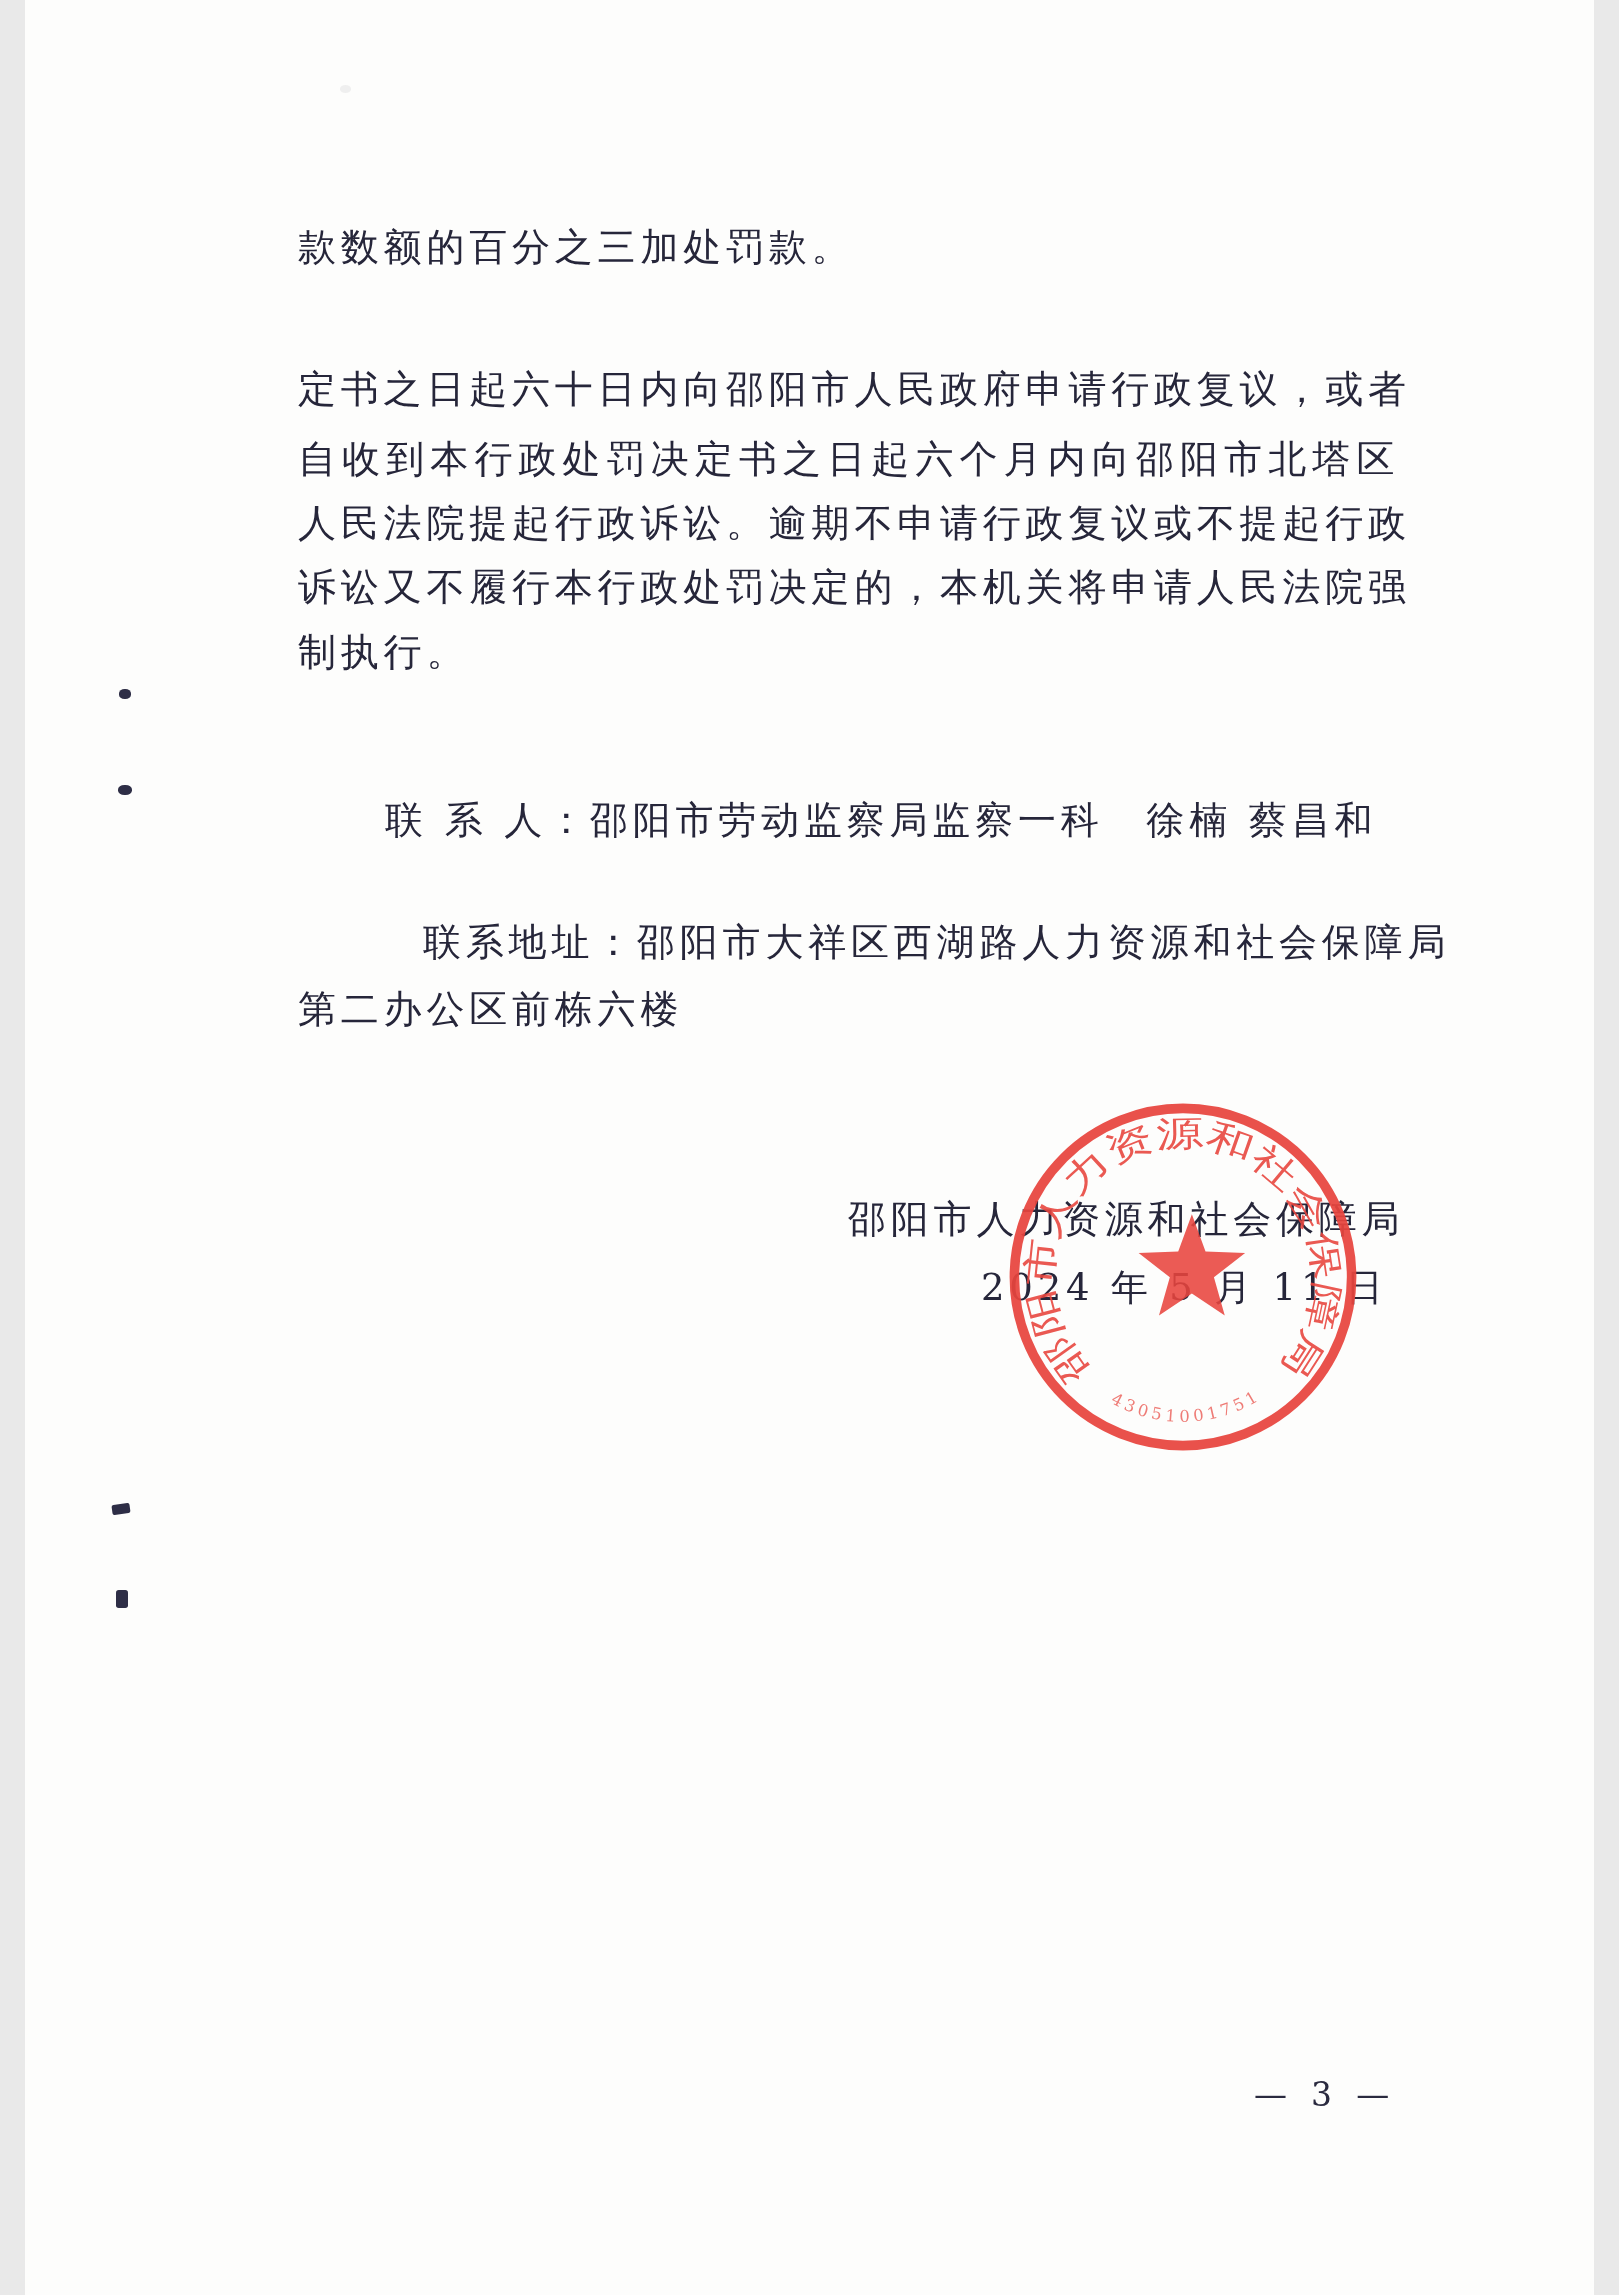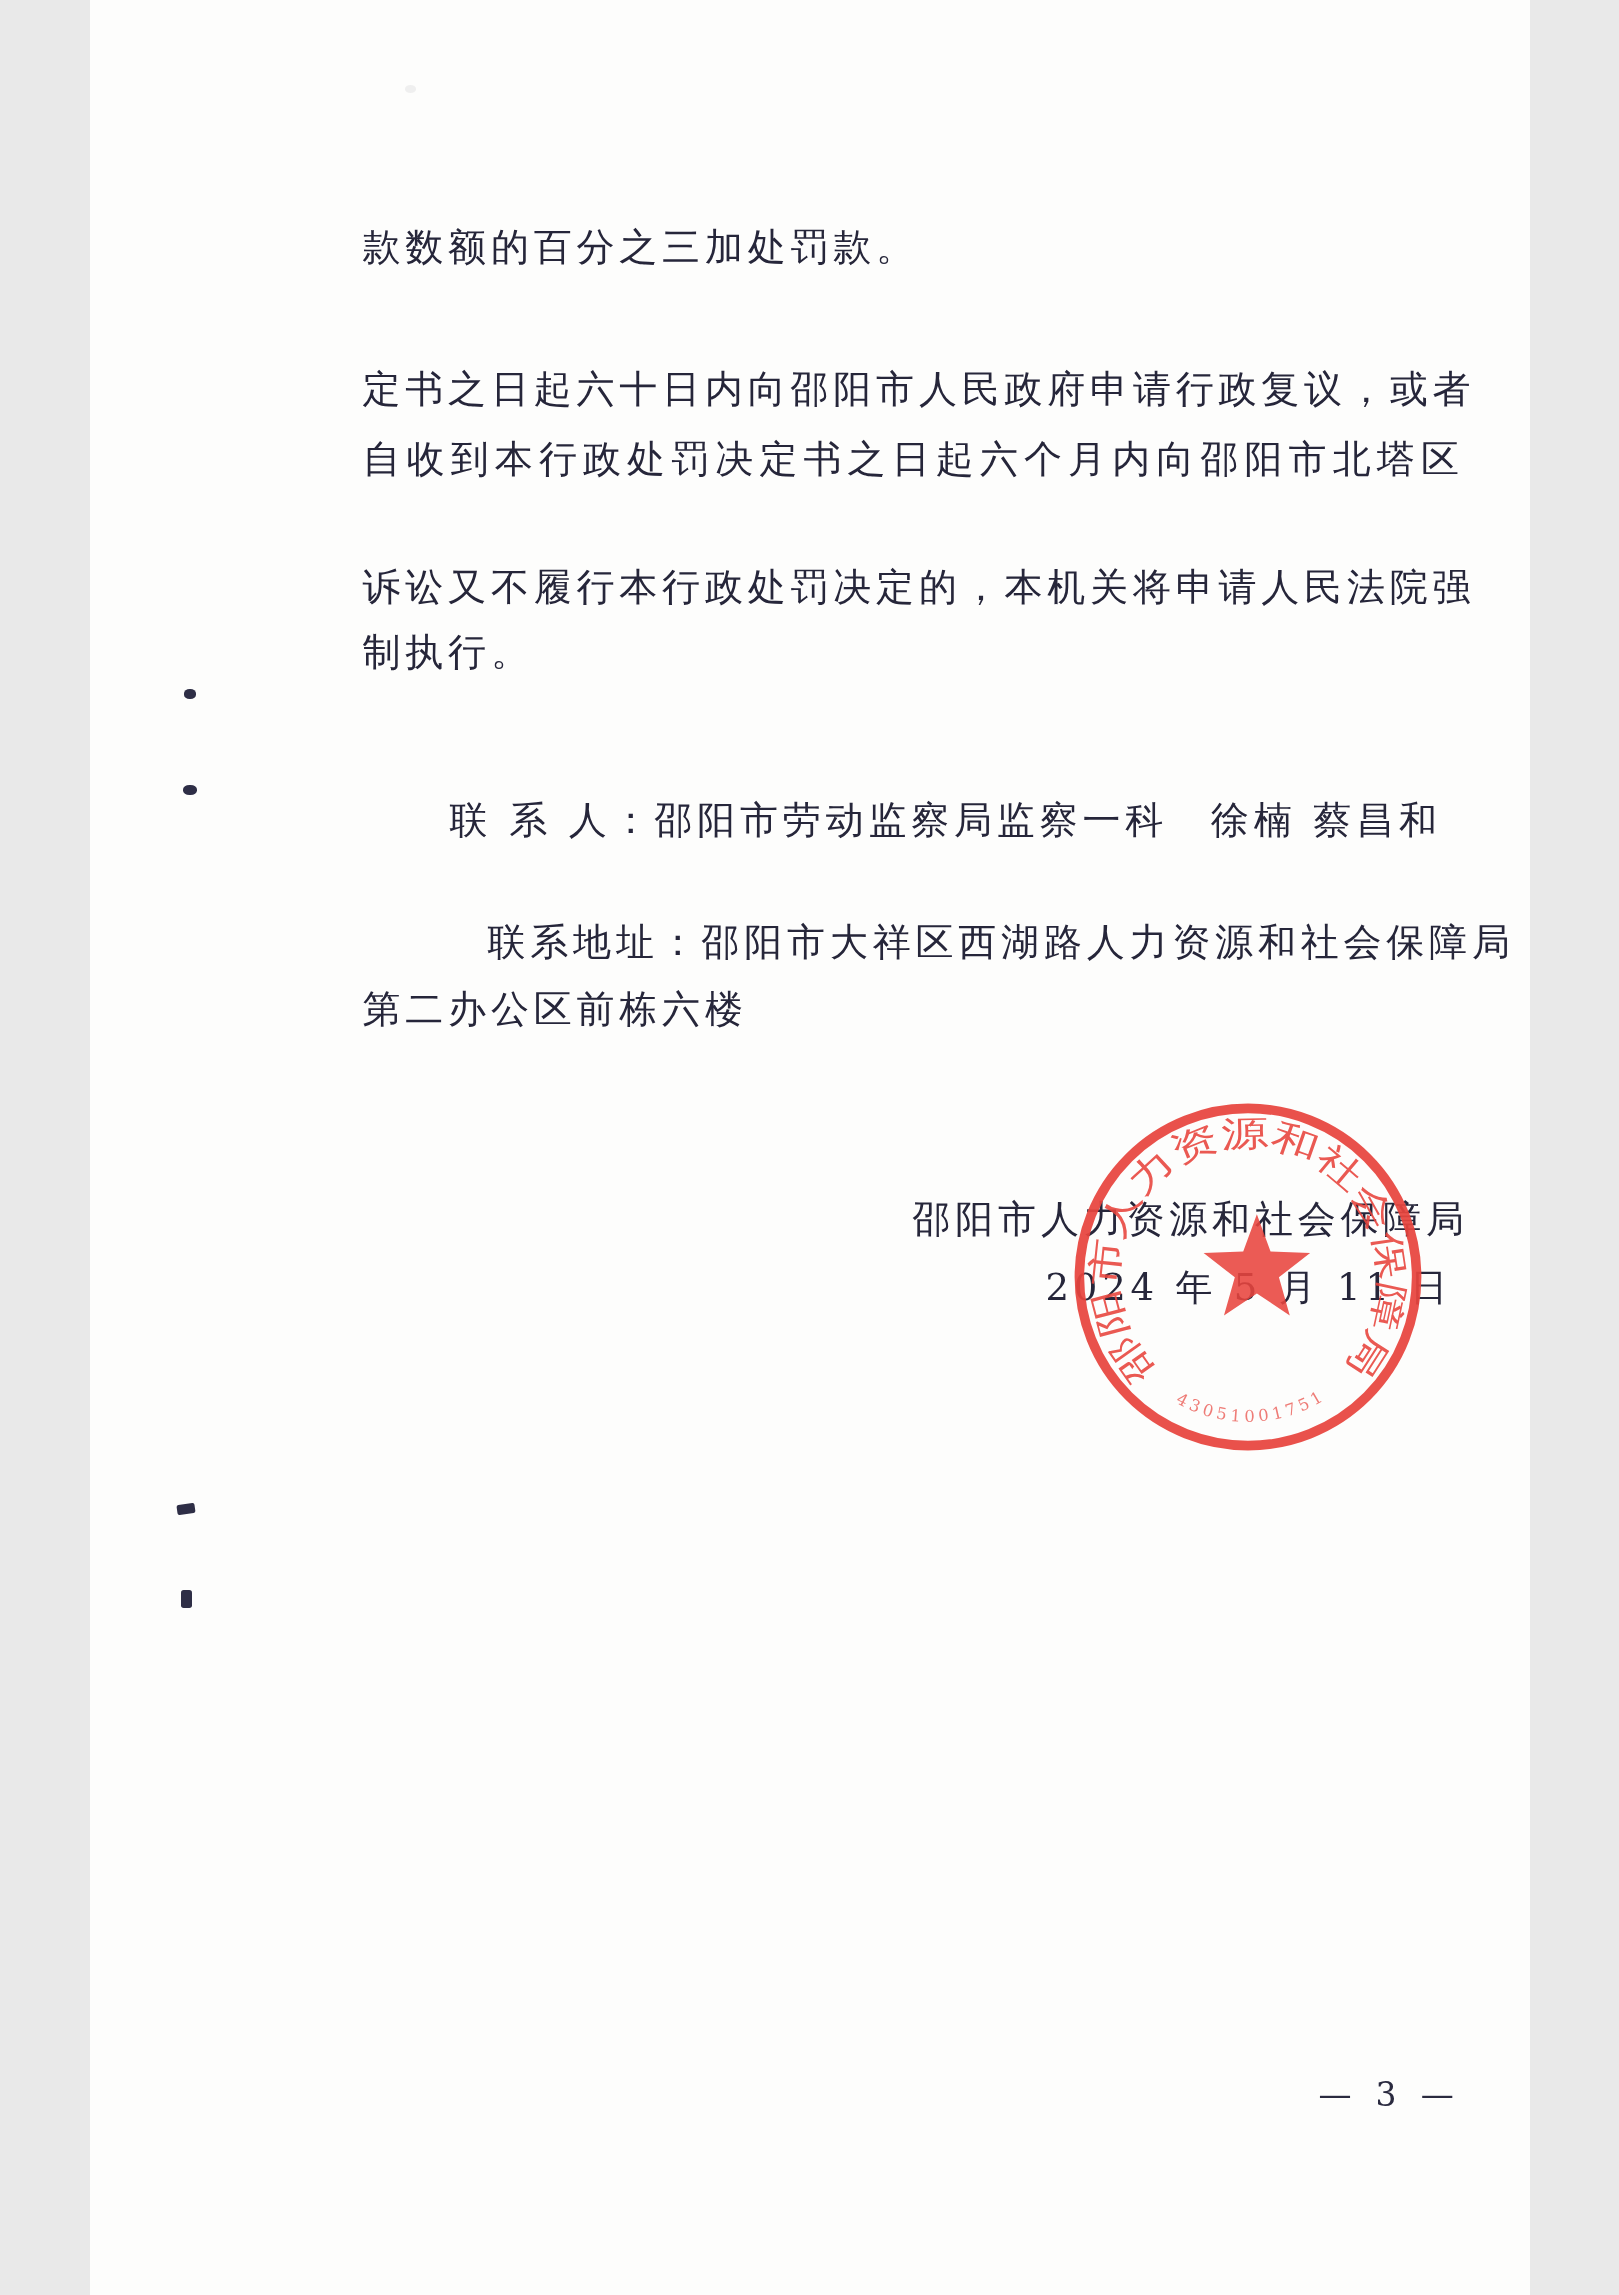--- a/index.html
+++ b/index.html
@@ -1,18 +1,18 @@
 <!DOCTYPE html>
 <html style="font-size:11px"><head>
 <meta charset="utf-8">
 <style>
   html, body { margin: 0; padding: 0; background: #e9e9e9; }
   .page {
     position: relative;
-    width: 1440px;
+    width: 1569px;
     height: 2295px;
     margin: 0 auto;
     background: #fdfdfc;
     font-family: "DejaVu Serif", serif;
     color: #26263a;
     overflow: hidden;
   }
   .line {
     position: absolute;
     font-size: 38px;
@@ -60,20 +60,21 @@
   }
 </style>
 </head>
 <body>
 
 <div class="page">
 
   <div class="line" style="top:214px; left:273px;">款数额的百分之三加处罚款。</div>
   <div class="line" style="top:356px; left:273px;">定书之日起六十日内向邵阳市人民政府申请行政复议，或者</div>
   <div class="line" style="top:426px; left:273px; letter-spacing:6.1px;">自收到本行政处罚决定书之日起六个月内向邵阳市北塔区</div>
+  <div class="line" style="top:490px; left:273px;">人民法院提起行政诉讼。逾期不申请行政复议或不提起行政</div>
   <div class="line" style="top:554px; left:273px;">诉讼又不履行本行政处罚决定的，本机关将申请人民法院强</div>
   <div class="line" style="top:619px; left:273px;">制执行。</div>
 
   <div class="line" style="top:787px; left:360px;">
     <span>联 系 人：</span><span>邵阳市劳动监察局监察一科　徐楠 蔡昌和</span>
   </div>
   <div class="line" style="top:909px; left:360px;margin-left:38px;">
     <span>联系地址：</span><span>邵阳市大祥区西湖路人力资源和社会保障局</span>
   </div>
   <div class="line" style="top:976px; left:273px;text-align:center;">第二办公区前栋六楼</div>

